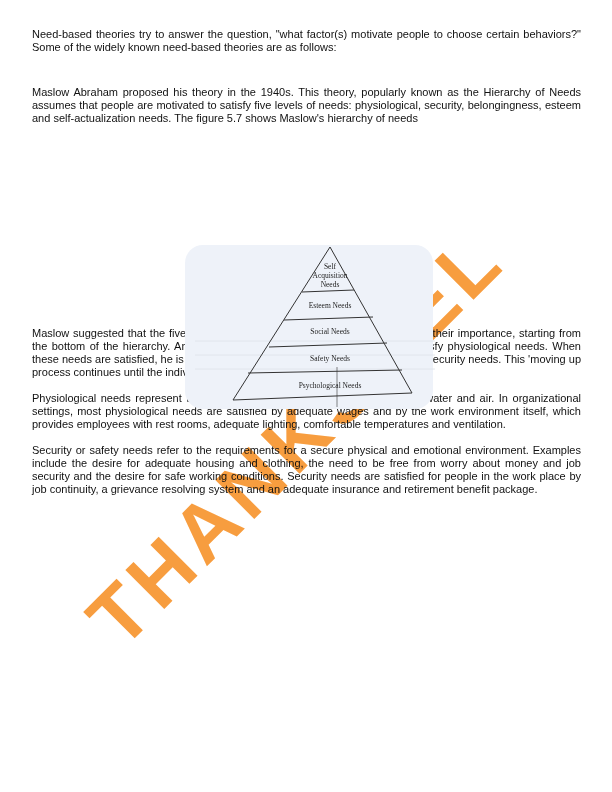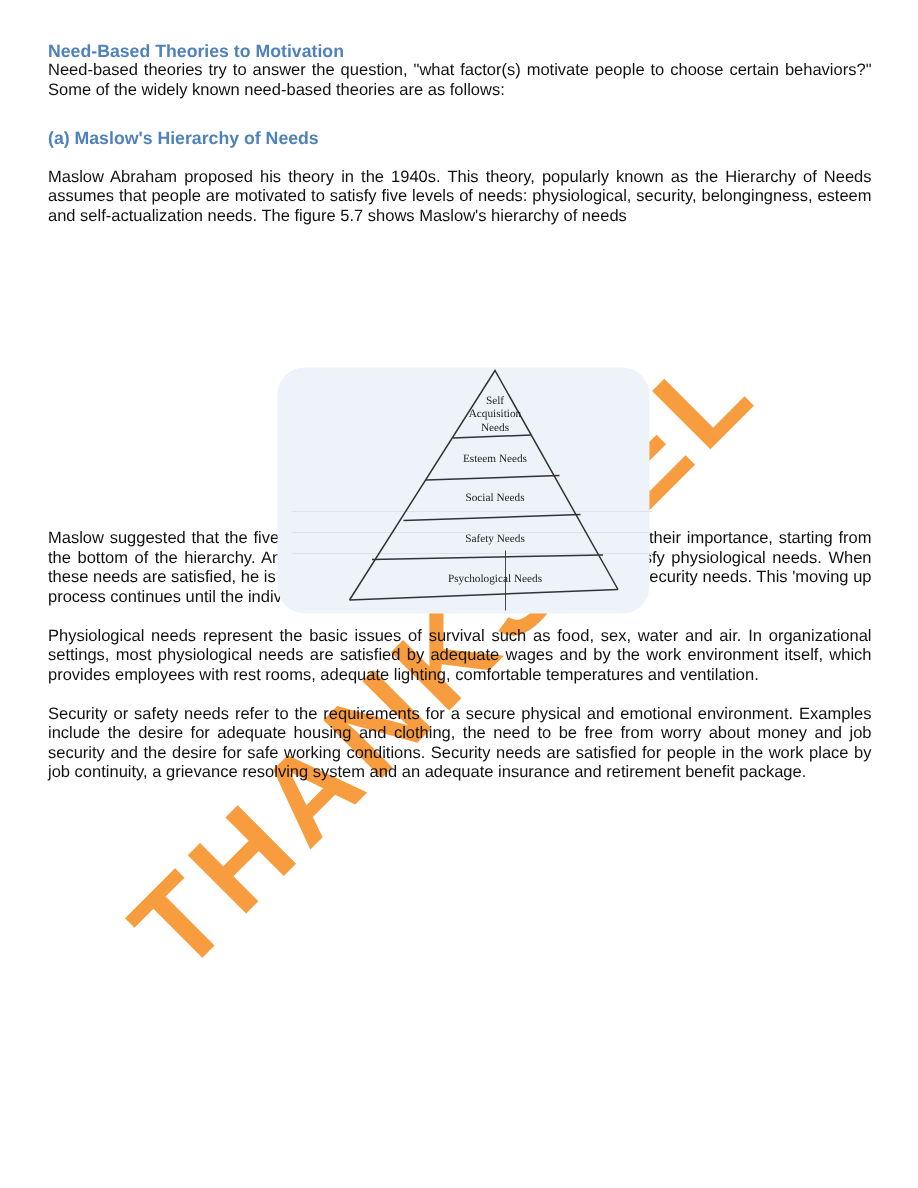--- a/index.html
+++ b/index.html
@@ -17,25 +17,23 @@
   .figure { position: absolute; left: 185px; top: 245px; width: 248px; height: 164px;
             background: #eef2f9; z-index: 1; border-radius: 18px; }
   .figure svg { display: block; }
 </style>
 </head>
 <body>
 
 <div class="watermark">THANKSCEL</div>
 
 <div class="page content">
-  <h1 class="h1">Need-Based Theories to Motivation</h1>
   <p class="p">Need-based theories try to answer the question, "what factor(s) motivate people to choose certain behaviors?" Some of the widely known need-based theories are as follows:</p>
 
   <div style="height:19px"></div>
-  <h2 class="h2">(a) Maslow's Hierarchy of Needs</h2>
 
   <div style="height:13px"></div>
   <p class="p">Maslow Abraham proposed his theory in the 1940s. This theory, popularly known as the Hierarchy of Needs assumes that people are motivated to satisfy five levels of needs: physiological, security, belongingness, esteem and self-actualization needs. The figure 5.7 shows Maslow's hierarchy of needs</p>
 
   <div style="height:202px"></div>
 
   <p class="p">Maslow suggested that the five levels of needs are arranged in accordance with their importance, starting from the bottom of the hierarchy. An individual is motivated first and foremost to satisfy physiological needs. When these needs are satisfied, he is motivated and 'moves up' the hierarchy to satisfy security needs. This 'moving up process continues until the individual reaches the self-actualization level.</p>
   <div style="height:13px"></div>
   <p class="p">Physiological needs represent the basic issues of survival such as food, sex, water and air. In organizational settings, most physiological needs are satisfied by adequate wages and by the work environment itself, which provides employees with rest rooms, adequate lighting, comfortable temperatures and ventilation.</p>
   <div style="height:13px"></div>

